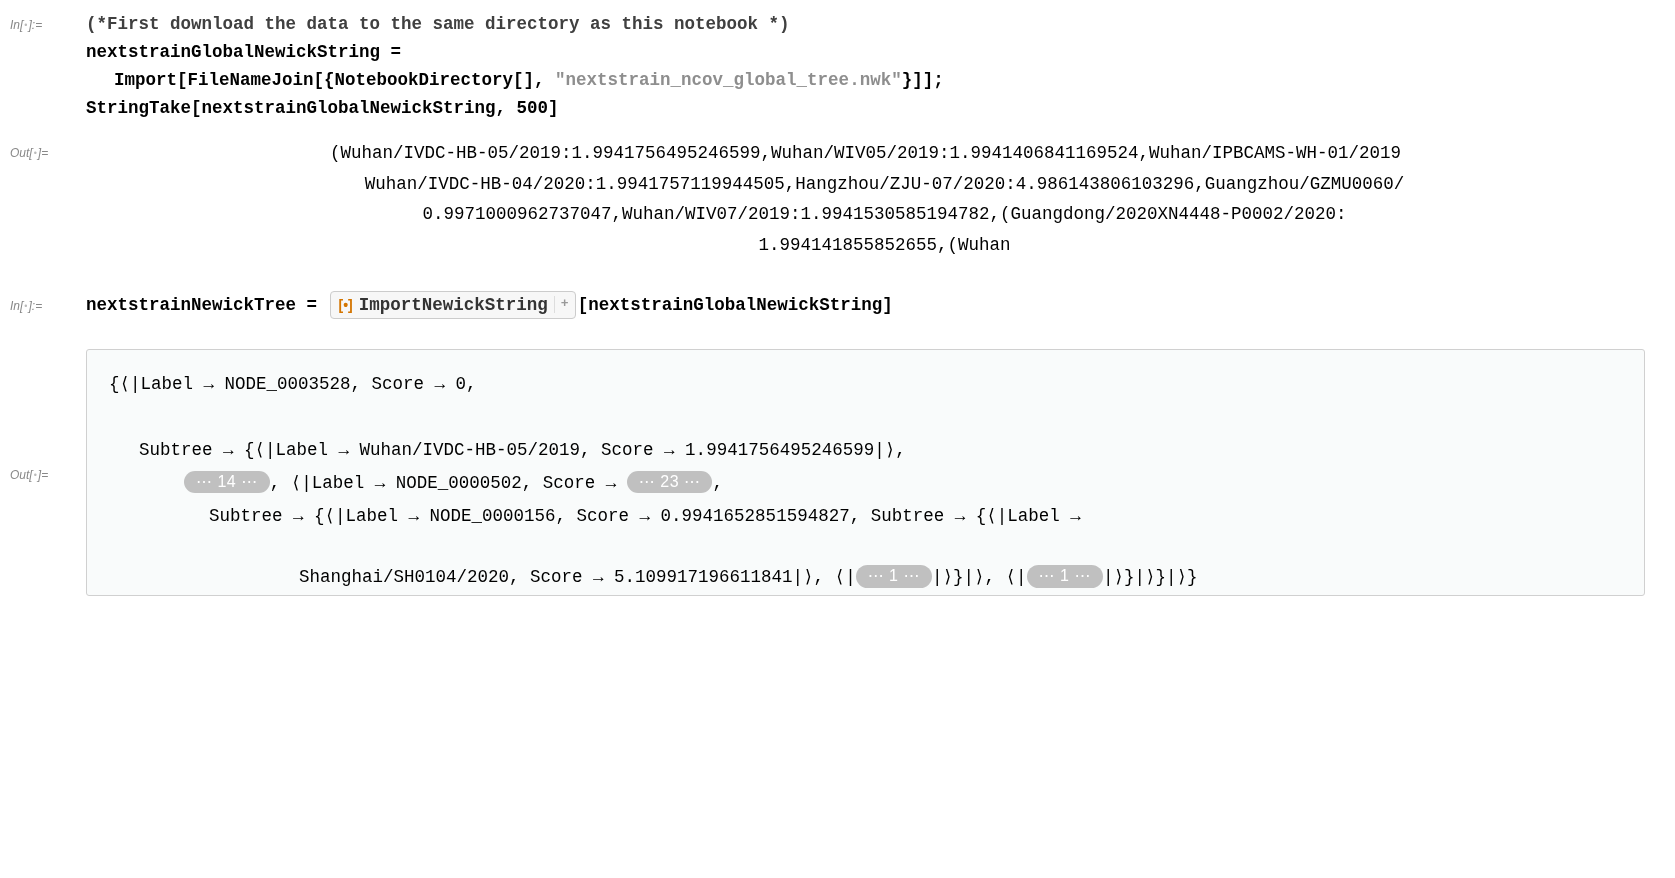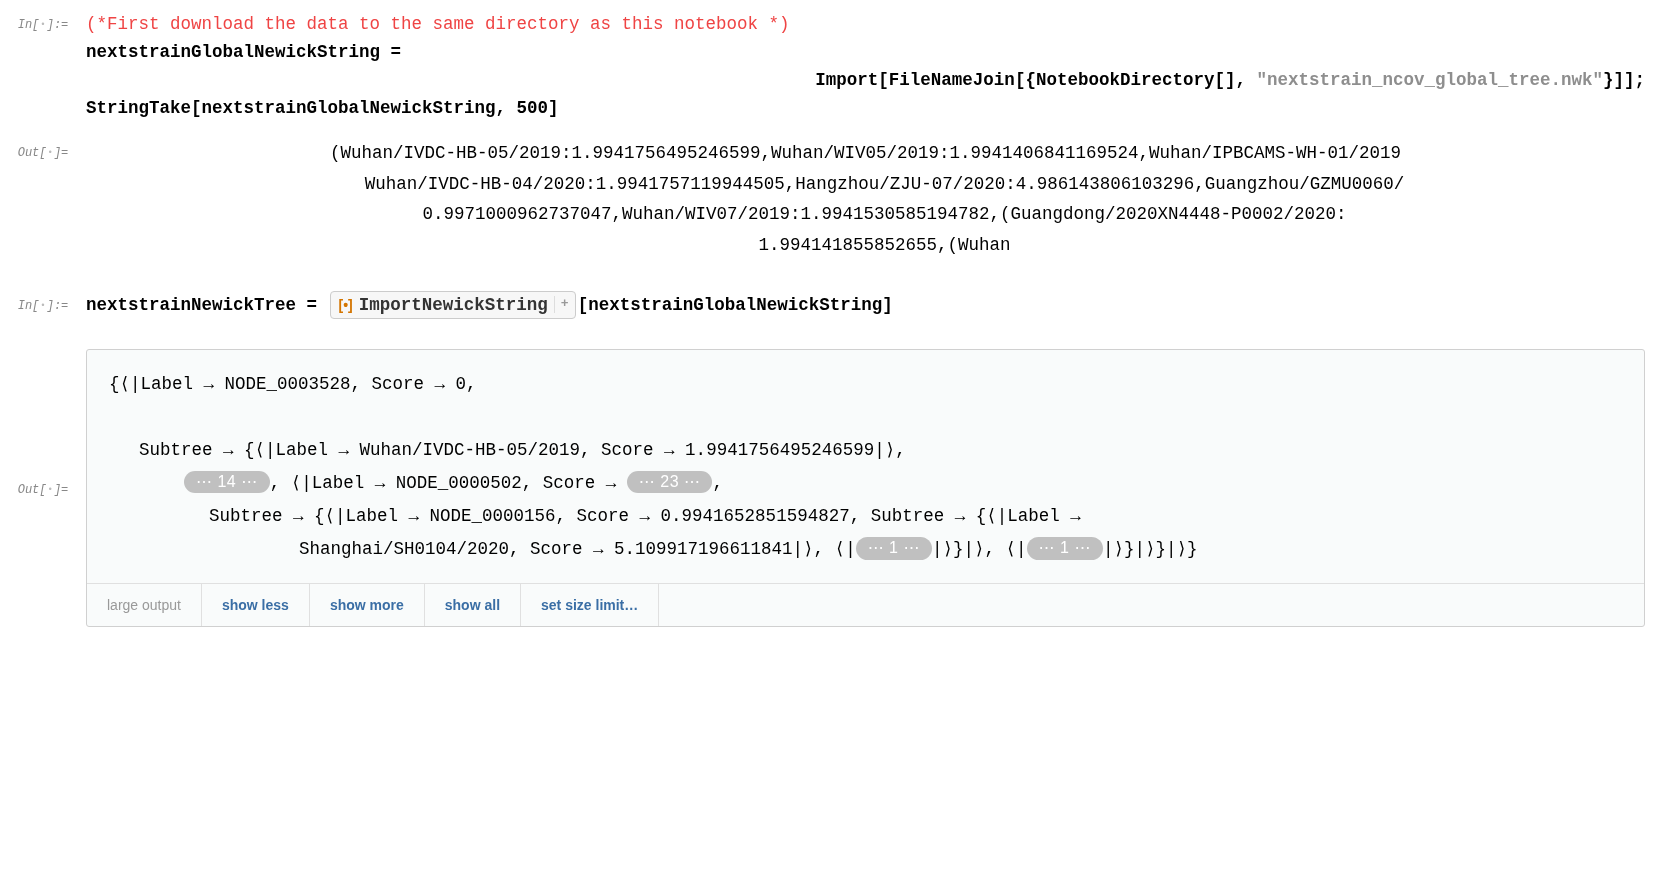--- a/index.html
+++ b/index.html
@@ -12,52 +12,52 @@
     line-height: 1.6;
   }
   .cell-row {
     display: flex;
     align-items: flex-start;
     margin-bottom: 8px;
   }
   .cell-label {
     width: 66px;
     flex: 0 0 66px;
-    font-family: Liberation Mono, monospace;
+    font-family: Liberation Sans, sans-serif;
     font-size: 12px;
     color: #888;
     font-style: italic;
-    text-align: center;
+    text-align: left;
     padding-right: 10px;
     padding-top: 6px;
     user-select: none;
   }
   .cell-label .bullet {
     font-style: normal;
     color: #bbb;
     font-size: 9px;
     vertical-align: 1px;
     padding: 0 1px;
   }
   .cell-content {
     flex: 1;
     min-width: 0;
   }
   .code-bold {
     font-weight: bold;
   }
   .comment {
-    color: #ef4444;
-    font-weight: normal;
+    color: #404040;
+    font-weight: bold;
   }
   .string {
     color: #8e8e8e;
     font-weight: bold;
   }
-  .indent1 { padding-left: 28px; text-align: right; }
+  .indent1 { padding-left: 28px; }
   .indent-out { padding-left: 38px; }
   .output-text {
     color: #000;
     font-weight: normal;
     line-height: 1.75;
     text-align: center;
   }
   .resource-fn {
     display: inline-flex;
     align-items: center;
@@ -122,21 +122,21 @@
     cursor: pointer;
   }
   .footer-cell.muted {
     color: #999;
     font-weight: 400;
     cursor: default;
   }
   .obc-indent1 { padding-left: 30px; margin-top: 32px; }
   .obc-indent2 { padding-left: 75px; }
   .obc-indent3 { padding-left: 100px; }
-  .obc-indent4 { padding-left: 190px; }
+  .obc-indent4 { padding-left: 190px; margin-top: 28px; }
   .spacer-sm { height: 8px; }
   .spacer-md { height: 22px; }
 </style>
 </head>
 <body>
 
 <div class="cell-row">
   <div class="cell-label">
     <span>In[</span><span class="bullet">•</span><span>]:=</span>
   </div>
@@ -185,22 +185,15 @@
   </div>
   <div class="cell-content">
     <div class="output-box">
       <div class="output-box-content">
         <div>{⟨|Label → NODE_0003528, Score → 0,</div>
         <div class="obc-indent1">Subtree → {⟨|Label → Wuhan/IVDC-HB-05/2019, Score → 1.9941756495246599|⟩,</div>
         <div class="obc-indent2"><span class="elide-pill">⋯ 14 ⋯</span><span>, ⟨|Label → NODE_0000502, Score → </span><span class="elide-pill">⋯ 23 ⋯</span><span>,</span></div>
         <div class="obc-indent3">Subtree → {⟨|Label → NODE_0000156, Score → 0.9941652851594827, Subtree → {⟨|Label →</div>
         <div class="obc-indent4"><span>Shanghai/SH0104/2020, Score → 5.109917196611841|⟩, ⟨|</span><span class="elide-pill">⋯ 1 ⋯</span><span>|⟩}|⟩, ⟨|</span><span class="elide-pill">⋯ 1 ⋯</span><span>|⟩}|⟩}|⟩}</span></div>
       </div>
-      <div class="output-box-footer">
-        <div class="footer-cell muted">large output</div>
-        <div class="footer-cell">show less</div>
-        <div class="footer-cell">show more</div>
-        <div class="footer-cell">show all</div>
-        <div class="footer-cell">set size limit…</div>
-      </div>
     </div>
   </div>
 </div>
 
 </body></html>

